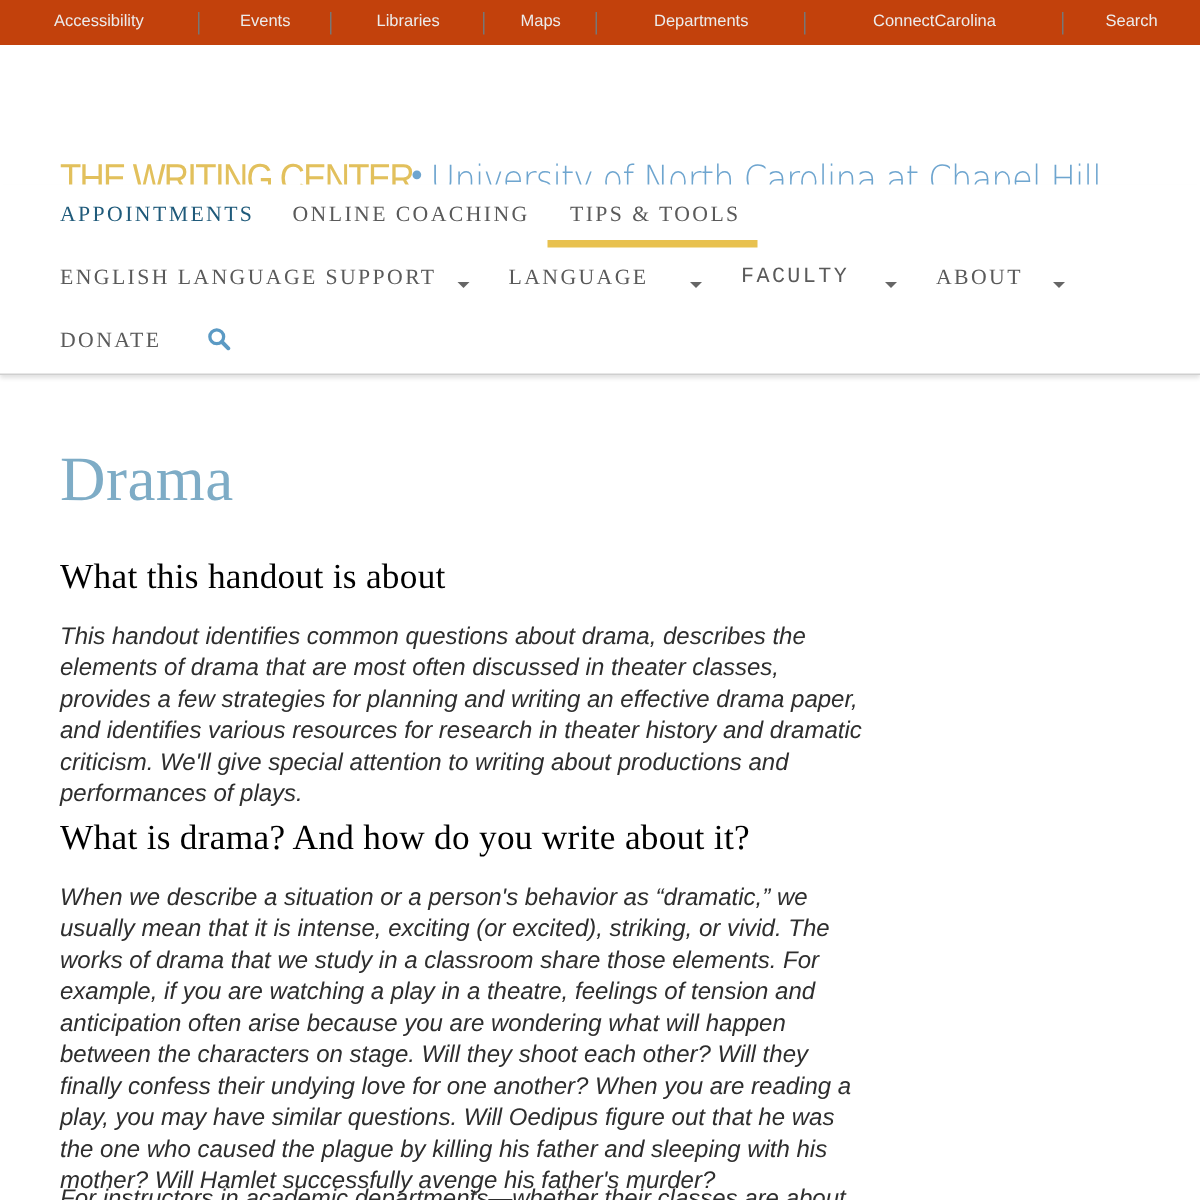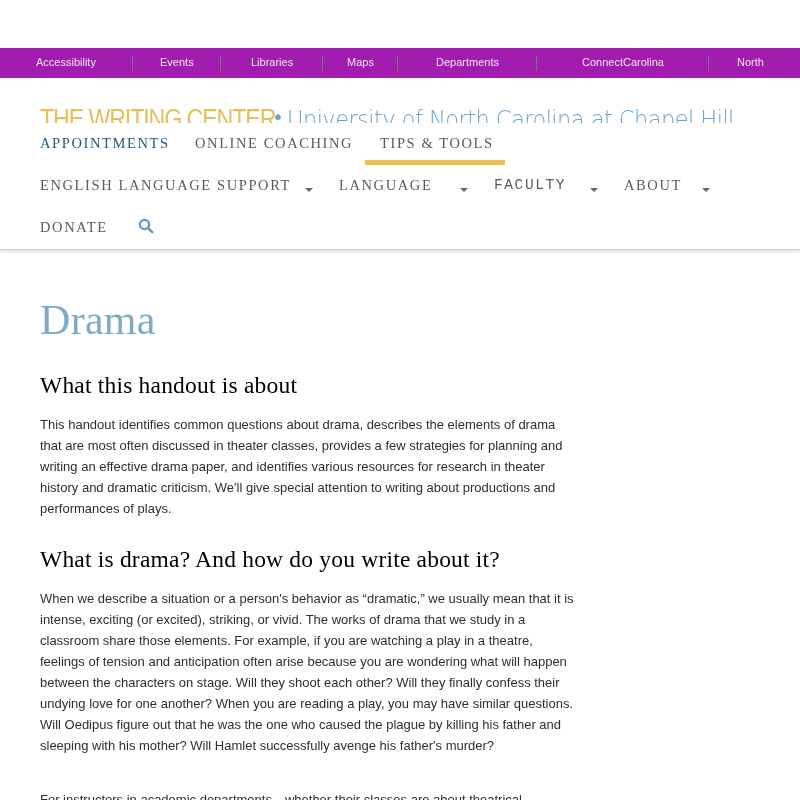--- a/index.html
+++ b/index.html
@@ -2,22 +2,22 @@
 <html><head>
   <meta charset="utf-8">
   <style>
     * { margin: 0; padding: 0; box-sizing: border-box; }
     html, body { width: 800px; height: 800px; overflow: hidden; background: #ffffff; }
     body { font-family: "Liberation Sans", sans-serif; position: relative; }
 
     
     .topbar {
       position: absolute; left: 0; top: 0; width: 800px; height: 30px;
-      background: #a21caf;
-      display: flex; align-items: center; margin-top: 48px;
+      background: #c2410c;
+      display: flex; align-items: center;
     }
     .topbar a {
       position: absolute; top: 0; height: 30px; line-height: 29px;
       color: #ececec; font-size: 11px; text-decoration: none;
       font-family: "Liberation Sans", sans-serif;
     }
     .topbar .sep {
       position: absolute; top: 8px; width: 1px; height: 15px; background: #777;
     }
 
@@ -72,41 +72,41 @@
       font-family: "Liberation Serif", serif; font-weight: normal;
       font-size: 42px; color: #7eacc6; letter-spacing: 0.3px;
     }
     h2.section {
       position: absolute; left: 40px;
       font-family: "Liberation Serif", serif; font-weight: normal;
       font-size: 23.5px; color: #000000; letter-spacing: 0.2px; white-space: nowrap;
     }
     p.body {
       position: absolute; left: 40px; width: 540px;
-      font-family: "Liberation Sans", sans-serif; font-size: 13px;
-      line-height: 21px; color: #2e2e2e;
+      font-family: "Liberation Sans", sans-serif; font-size: 16px;
+      line-height: 21px; color: #2e2e2e; font-style: italic;
     }
   </style>
 </head>
 <body>
 
 <div class="topbar">
   <a href="#" style="left:36px">Accessibility</a>
   <span class="sep" style="left:132px"></span>
   <a href="#" style="left:160px">Events</a>
   <span class="sep" style="left:220px"></span>
   <a href="#" style="left:251px">Libraries</a>
   <span class="sep" style="left:322px"></span>
   <a href="#" style="left:347px">Maps</a>
   <span class="sep" style="left:397px"></span>
   <a href="#" style="left:436px">Departments</a>
   <span class="sep" style="left:536px"></span>
   <a href="#" style="left:582px">ConnectCarolina</a>
   <span class="sep" style="left:708px"></span>
-  <a href="#" style="left:737px">North</a>
+  <a href="#" style="left:737px">Search</a>
 </div>
 
 <div class="logo-bar">
   <a href="#" class="logo" style="text-decoration:none">
     <span class="wc">THE WRITING CENTER</span><span class="dot">•</span><span class="unc">University of North Carolina at Chapel Hill</span>
   </a>
 </div>
 
 <div class="nav"></div>
 <a href="#" class="nav-item appointments" style="left:40px; top:135px;">APPOINTMENTS</a>

